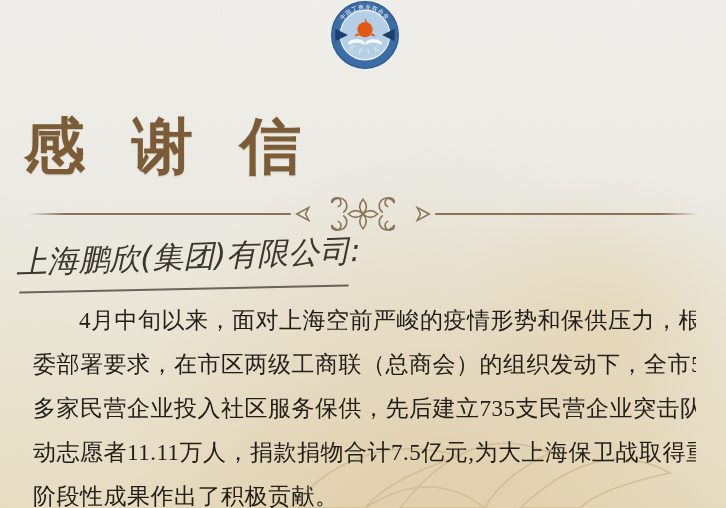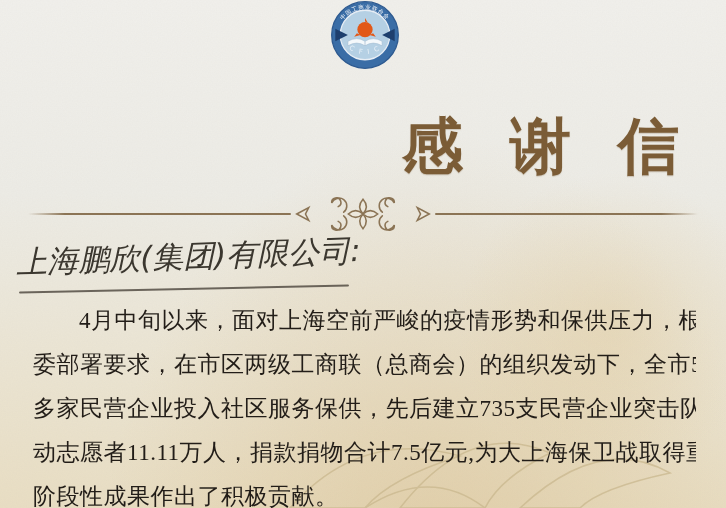--- a/index.html
+++ b/index.html
@@ -10,21 +10,21 @@
     background:
       radial-gradient(circle at 84% 64%, rgba(226,203,156,0.40), rgba(226,203,156,0) 22%),
       radial-gradient(ellipse at 60% 118%, rgba(216,188,136,0.50), rgba(216,188,136,0) 55%),
       linear-gradient(180deg,#f1f0ec 0%,#edece6 38%,#ebe4d1 74%,#e9dec3 100%);
     font-family:"Liberation Serif","DejaVu Serif",serif;
   }
   .texture{position:absolute;inset:0;pointer-events:none;}
   .emblem{position:absolute;left:329px;top:-2px;width:72px;height:74px;}
   .title{
     position:absolute;top:106px;left:0;width:100%;
-    text-align:right;
+    text-align:left;
     font-size:61px;font-weight:bold;
     letter-spacing:47px;padding-left:24px;box-sizing:border-box;
     color:#7b5c36;
     text-shadow:0 1px 1px rgba(110,82,46,.25);
     font-family:"Liberation Serif","DejaVu Serif",serif;
   }
   .divider{
     position:absolute;top:191px;left:28px;right:28px;height:46px;
     display:flex;align-items:center;
   }

